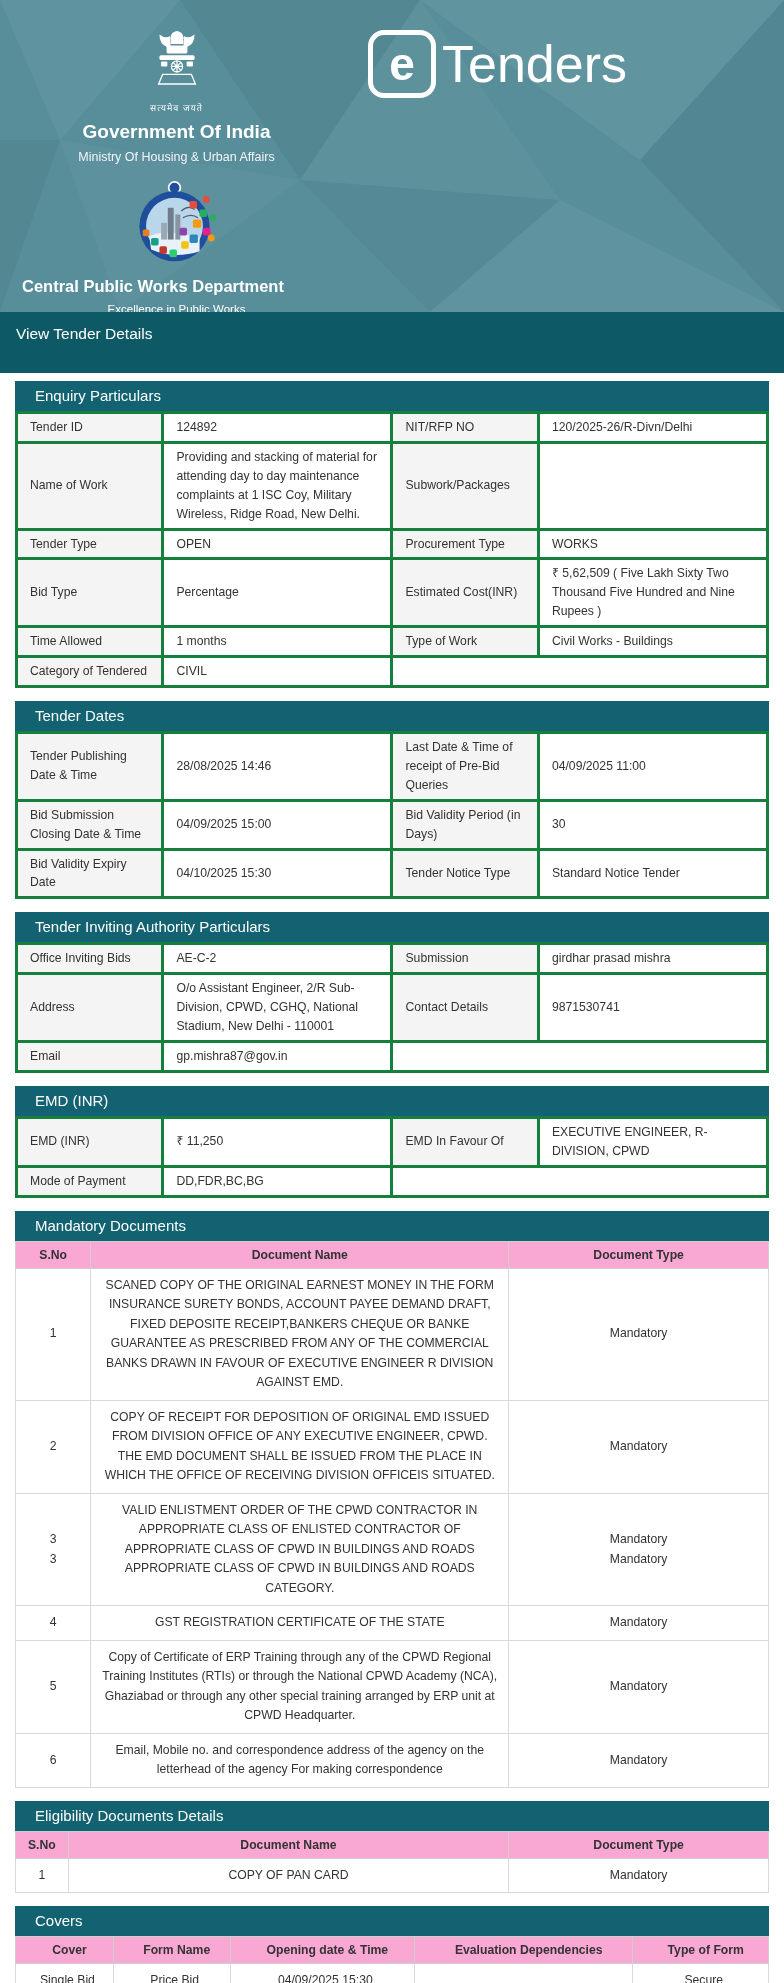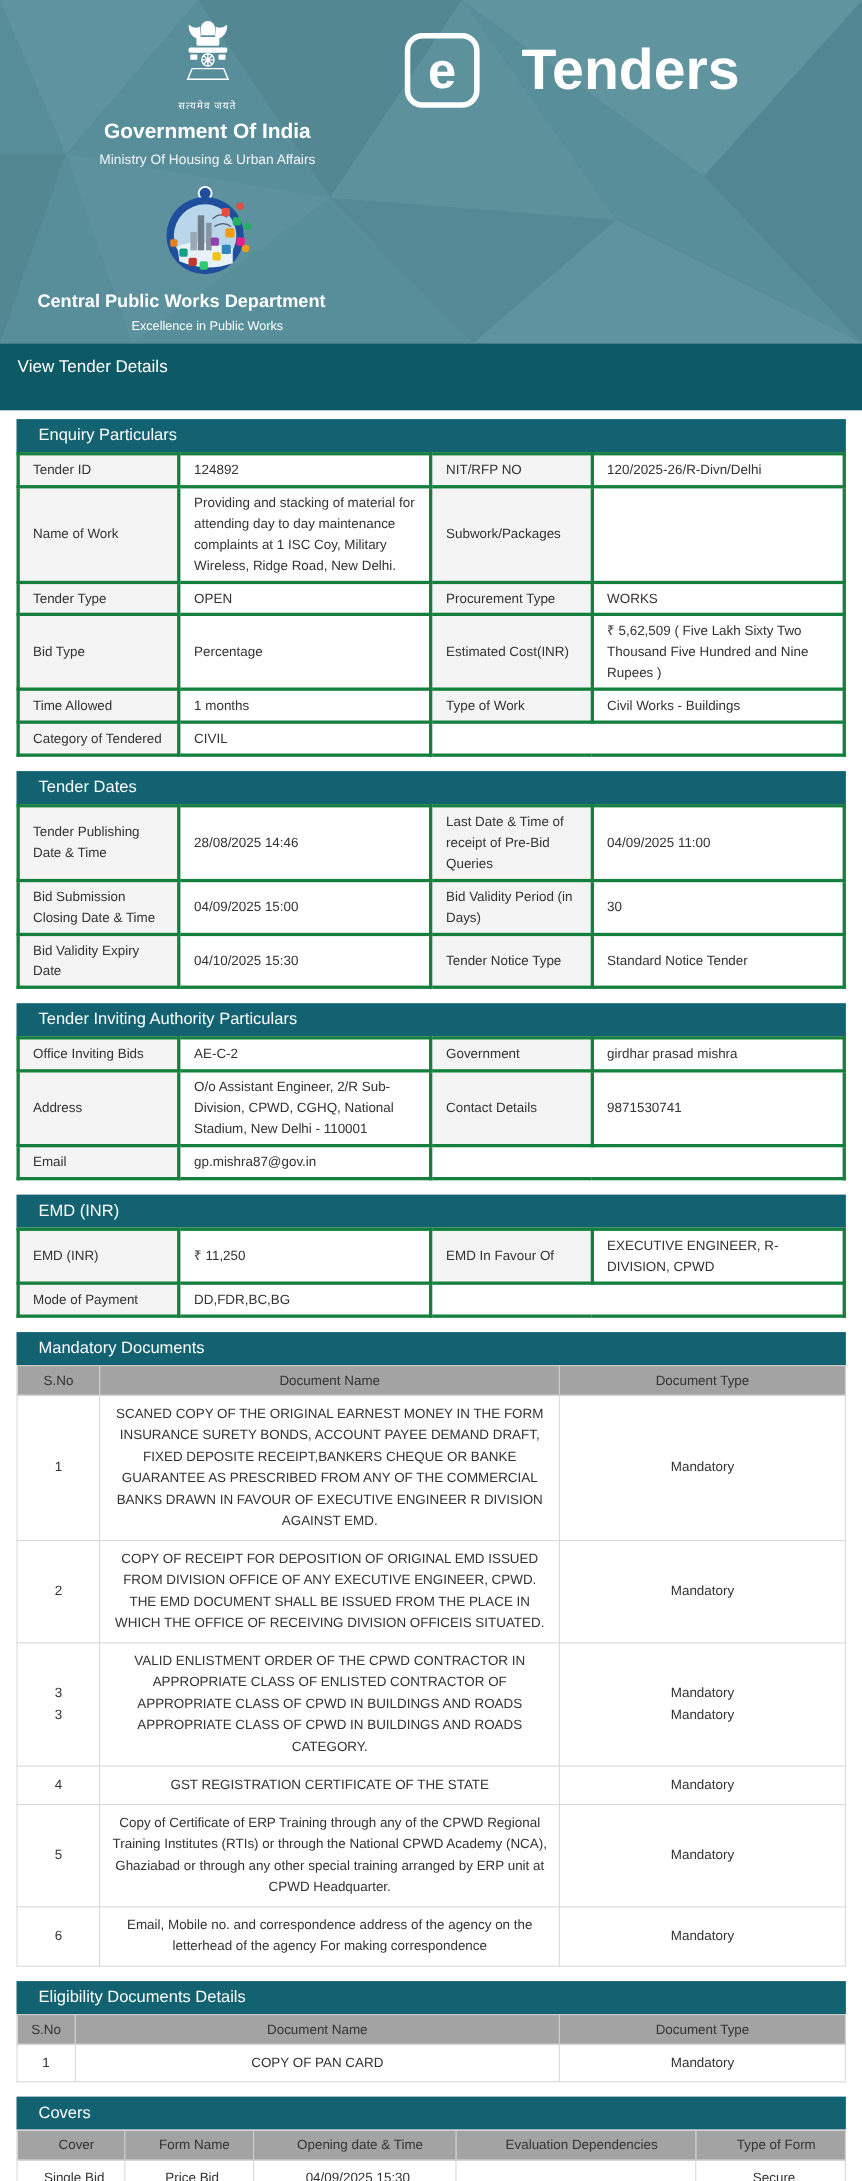--- a/index.html
+++ b/index.html
@@ -11,40 +11,40 @@
   }
   
   .banner{
     position:relative;
     height:312px;
     background:#578e9a;
     overflow:hidden;
   }
   .facets{position:absolute;inset:0;width:100%;height:100%;}
   .left-col{
-    position:absolute;left:16px;top:0;width:345px;
-    text-align:center;color:#fff;padding-top:8px;
+    position:absolute;left:4px;top:0;width:345px;
+    text-align:center;color:#fff;padding-top:20px;
   }
   .emblem{display:block;margin:0 auto;height:80px;}
   .motto{font-size:9px;letter-spacing:1px;margin-top:1px;}
   .govt{font-size:19px;font-weight:bold;margin-top:7px;}
   .ministry{font-size:12.5px;margin-top:7px;color:#f2f6f7;}
   .cpwdlogo{display:block;margin:12px auto 0;height:92px;}
   .dept{font-size:16.5px;font-weight:bold;margin-top:9px;text-align:left;padding-left:18px;}
   .tagline{font-size:11.5px;margin-top:7px;}
   .brand{
     position:absolute;left:368px;top:30px;
     display:flex;align-items:center;color:#fff;
   }
   .e-box{
     width:58px;height:58px;border:5px solid #fff;border-radius:16px;
     display:flex;align-items:center;justify-content:center;
     font-size:46px;font-weight:bold;line-height:1;margin-right:6px;
   }
-  .brand-text{font-size:52px;font-weight:bold;letter-spacing:0px;margin-left:32px;}
+  .brand-text{font-size:52px;font-weight:normal;letter-spacing:0px;}
   
   .view-bar{
     background:#0d5a66;color:#fff;
     height:61px;line-height:44px;
     padding-left:16px;font-size:15.5px;
     margin-bottom:8px;
   }
   
   .section{margin:0 15px 13px;}
   .sec-head{
@@ -55,22 +55,22 @@
   
   .kv td{
     border:3px solid #15803d;
     padding:4px 12px;line-height:1.55;
     vertical-align:middle;word-wrap:break-word;
   }
   .kv td.lbl{background:#f4f4f4;}
   .kv td.val{background:#fff;}
   
   .htable th{
-    border:1px solid #cfcfcf;background:#a3a3a3;
-    font-weight:normal;padding:6px 4px;font-size:12.2px;margin-top:44px;
+    border:1px solid #cfcfcf;background:#f9a8d4;
+    font-weight:bold;padding:6px 4px;font-size:12.2px;margin-top:44px;
   }
   .htable td{
     border:1px solid #d9d9d9;padding:7px 8px;
     text-align:center;line-height:1.6;vertical-align:middle;
     white-space:pre-line;word-wrap:break-word;
   }
   .htable.left td,.htable.left th{text-align:center;padding-left:14px;}
 </style>
 </head>
 <body>
@@ -239,21 +239,21 @@
     <colgroup>
         <col style="width:19.5%">
         <col style="width:30.5%">
         <col style="width:19.5%">
         <col style="width:30.5%">
       </colgroup>
     <tbody>
         <tr>
           <td class="lbl">Office Inviting Bids</td>
           <td class="val">AE-C-2</td>
-          <td class="lbl">Government</td>
+          <td class="lbl">Submission</td>
           <td class="val">girdhar prasad mishra</td>
         </tr>
         <tr>
           <td class="lbl">Address</td>
           <td class="val">O/o Assistant Engineer, 2/R Sub-Division, CPWD, CGHQ, National Stadium, New Delhi - 110001</td>
           <td class="lbl">Contact Details</td>
           <td class="val">9871530741</td>
         </tr>
         <tr>
           <td class="lbl">Email</td>

